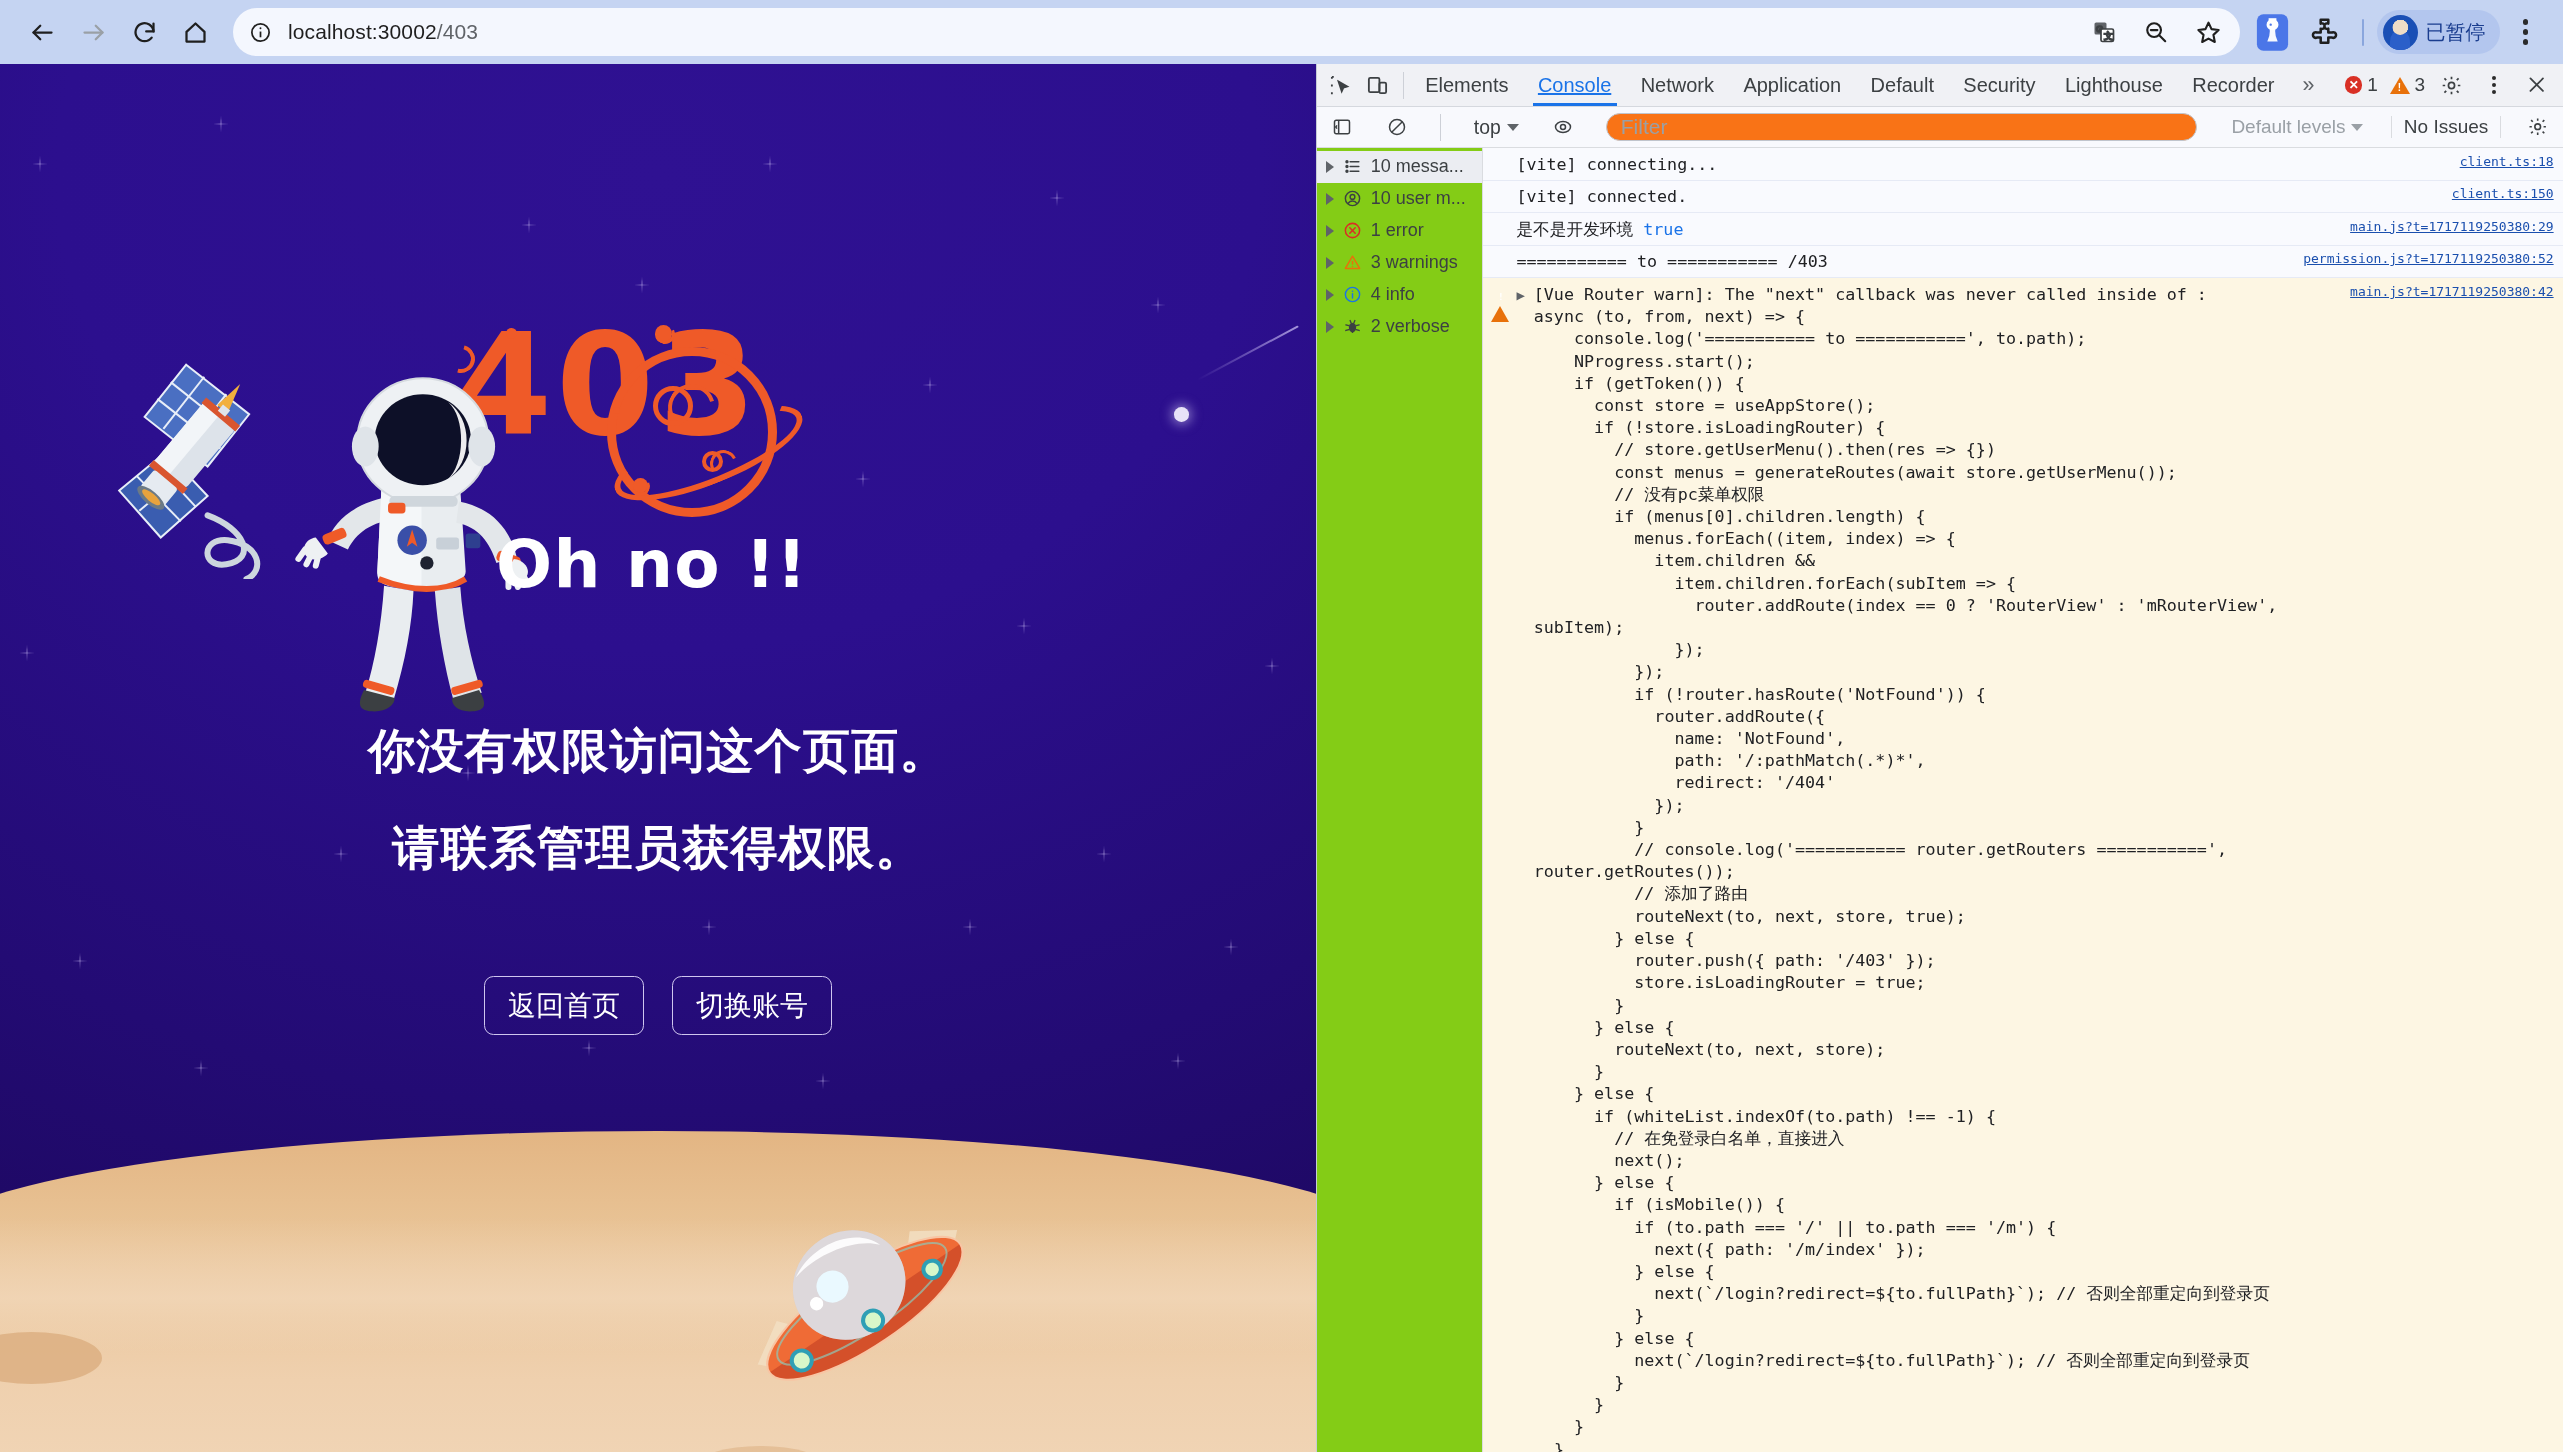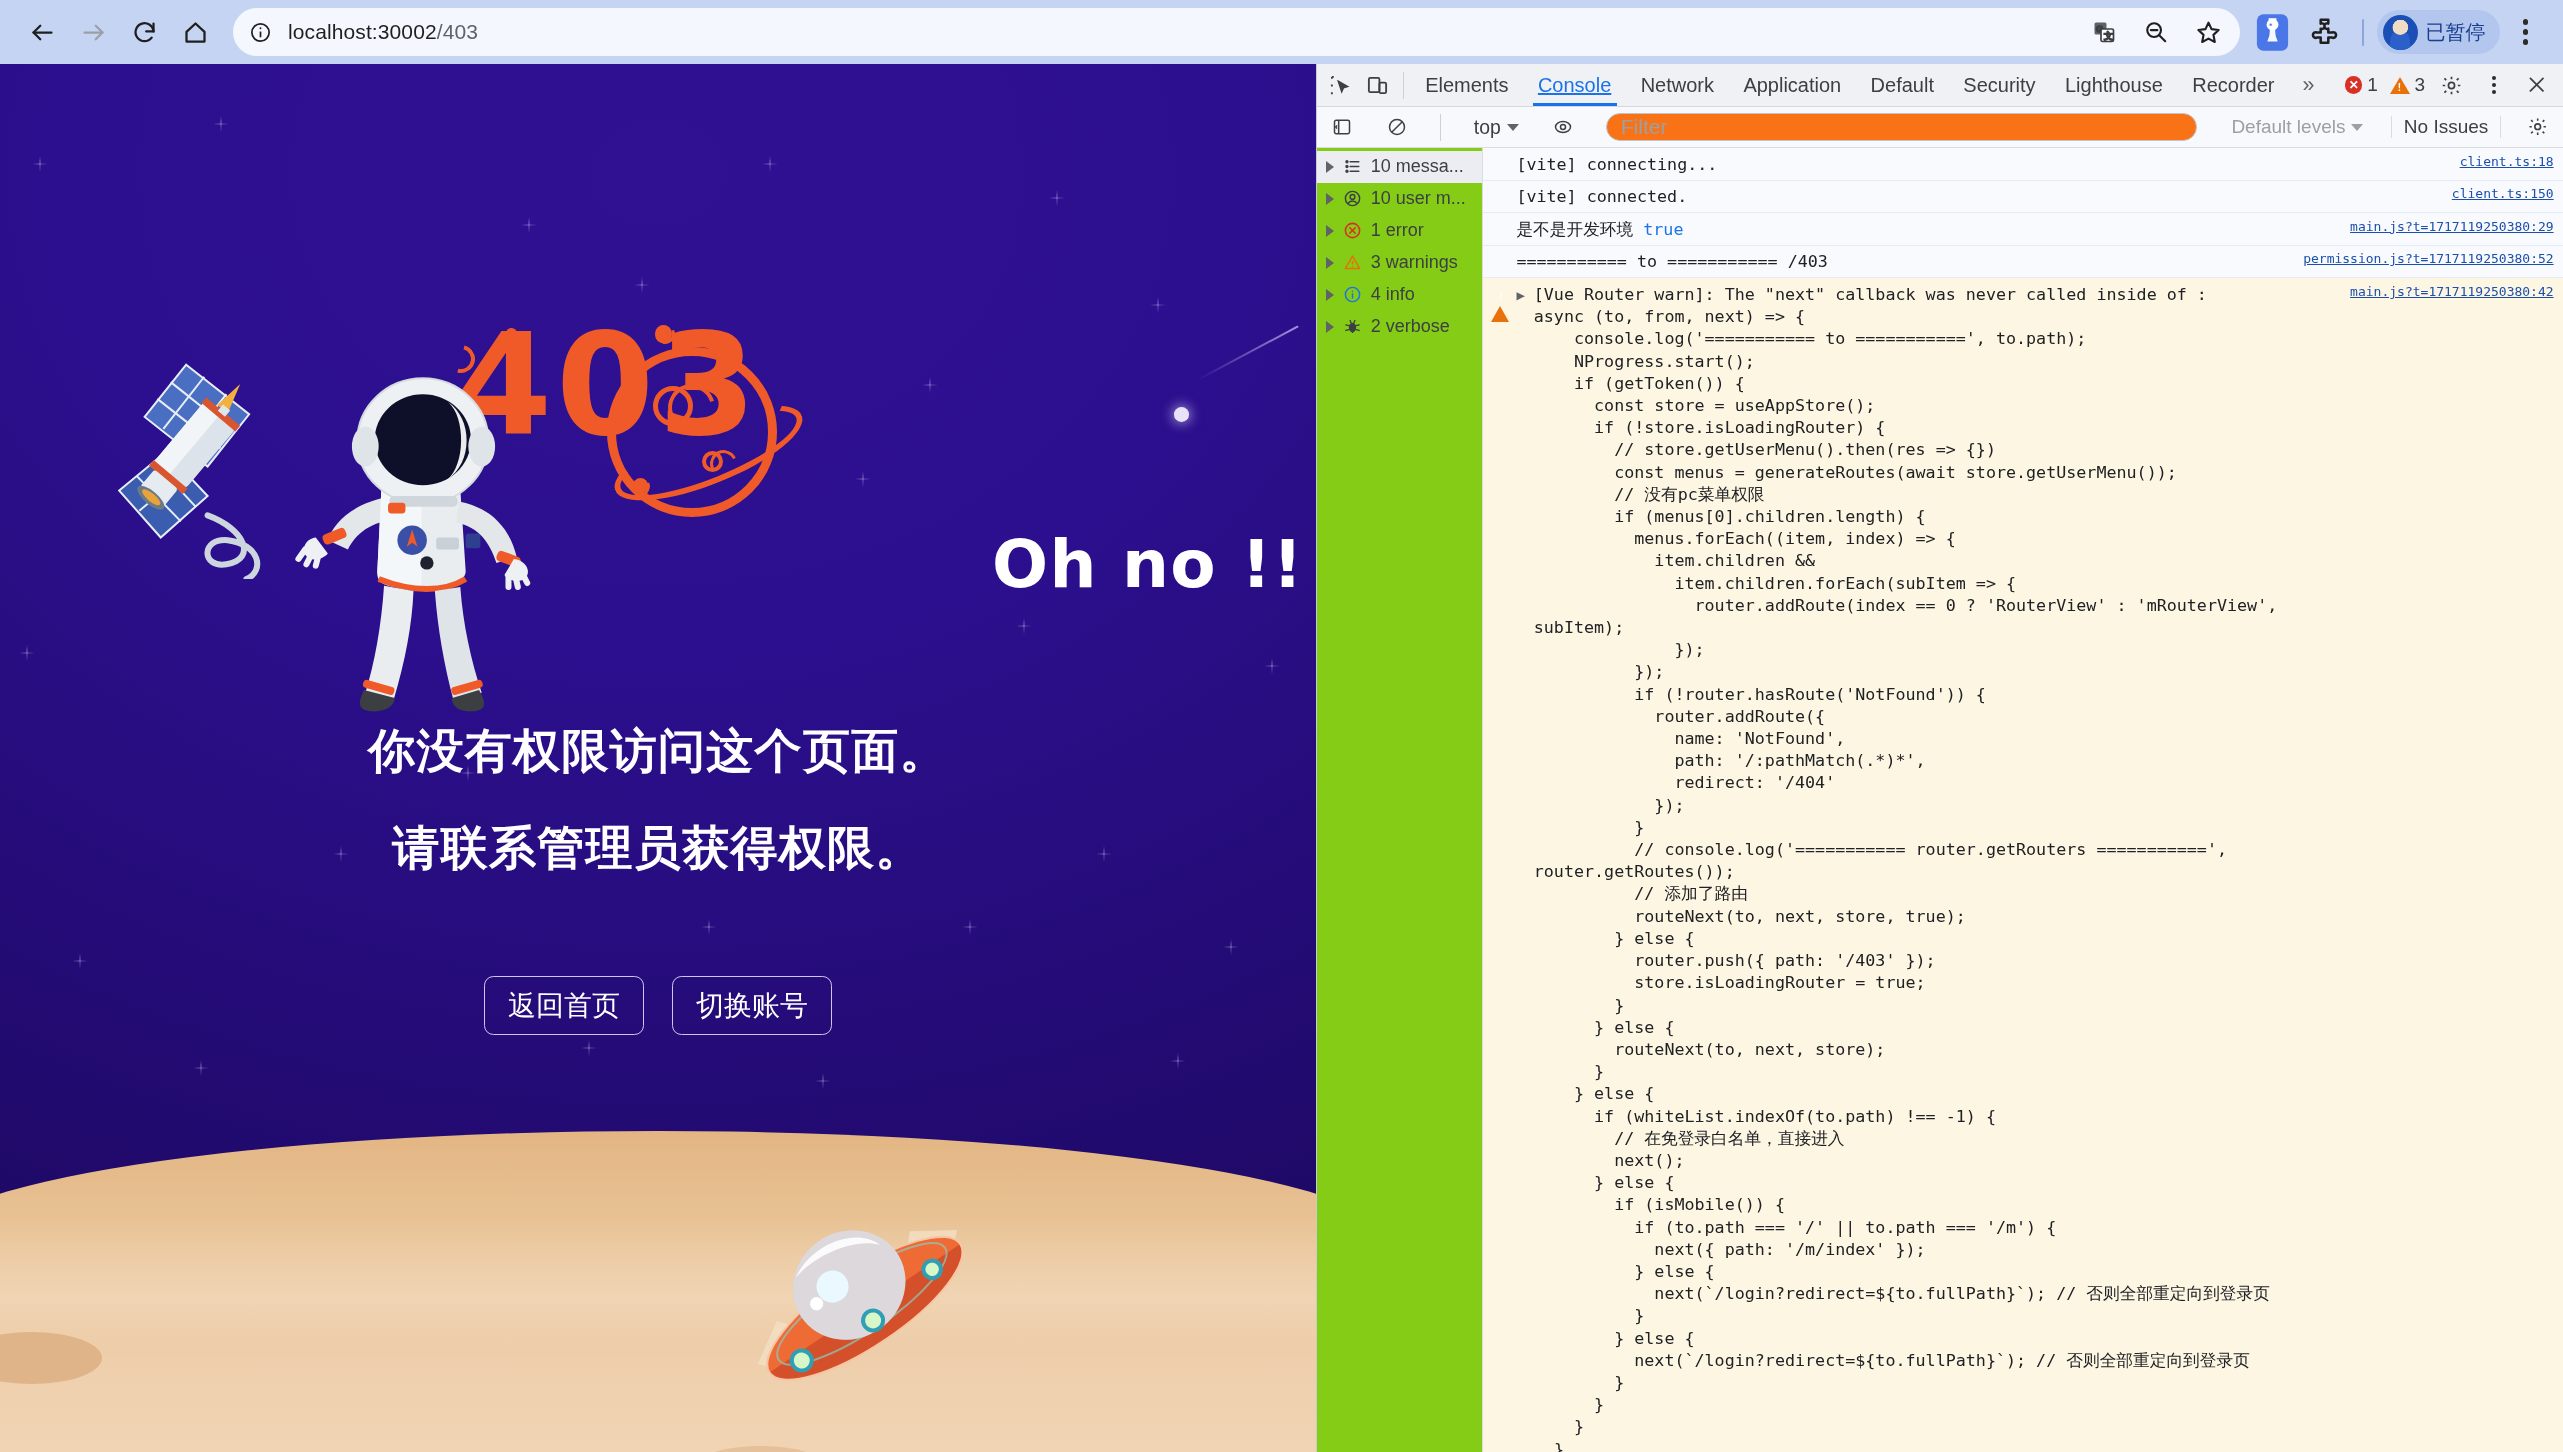--- a/index.html
+++ b/index.html
@@ -205,21 +205,21 @@
 
   
   .astro { position:absolute; left: 281px; top: 294px; width: 281px; height: 355px; }
   
   .sat { position:absolute; left: 107px; top: 294px; width: 228px; height: 221px; }
   
   .ufo { position:absolute; left: 736px; top: 1131px; width: 254px; height: 221px; }
 
   .oh-no{
     position:absolute; left:0; right:12px; top:462px;
-    text-align:right;
+    text-align:center;
     color:#fff;
     font-family:"DejaVu Sans", sans-serif;
     font-weight:700;
     font-size: 66px;
     letter-spacing: 1.3px;
   }
   .msg1, .msg2{
     position:absolute;left:0;right:0;
     text-align:center;color:#fff;
     font-family:"DejaVu Sans", sans-serif;

